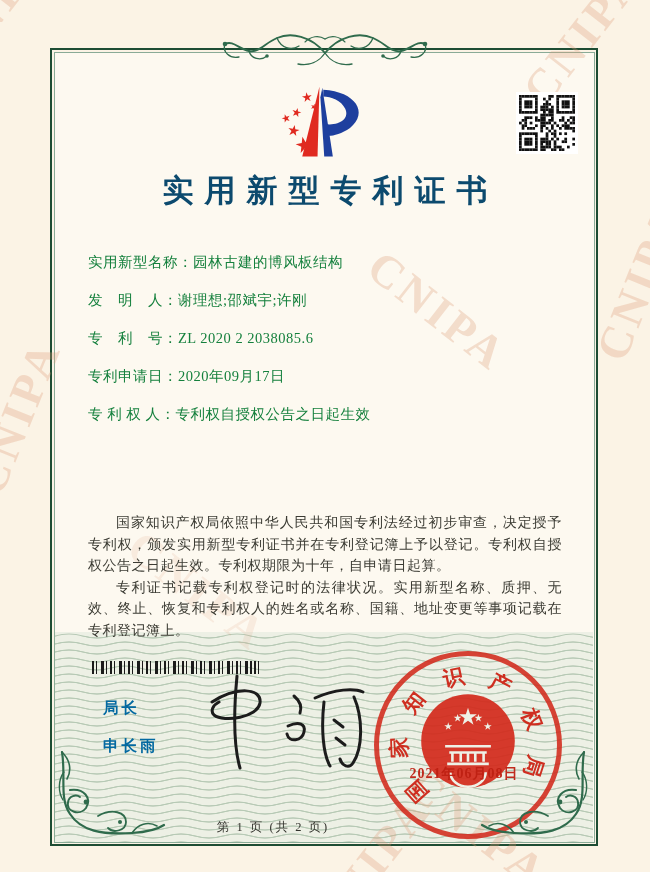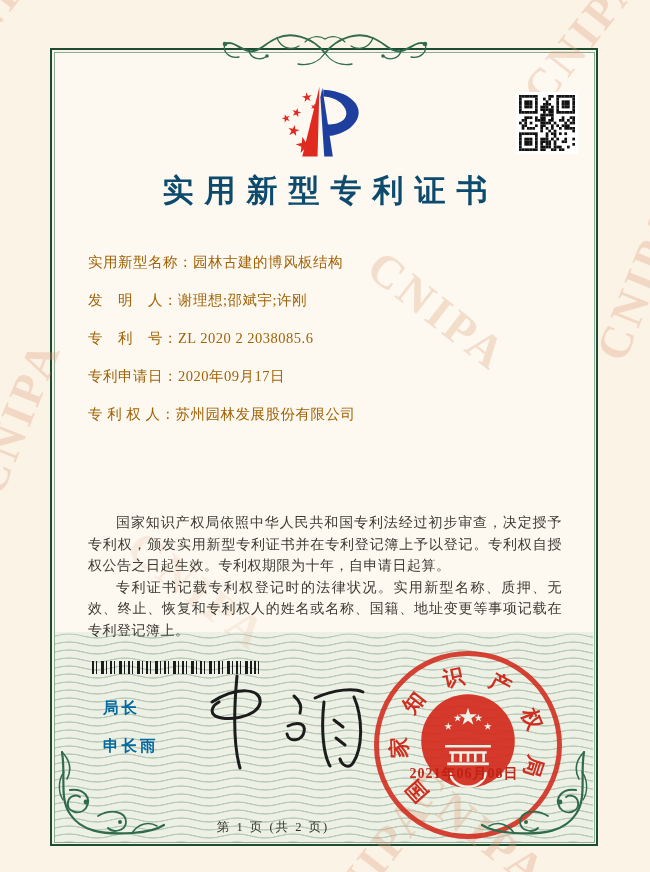--- a/index.html
+++ b/index.html
@@ -29,22 +29,22 @@
   
   .content{position:absolute;inset:0;z-index:3;}
   .cert-no{position:absolute;left:82px;top:90px;font-size:14px;color:#45453f;letter-spacing:1.5px;}
   .logo{position:absolute;left:280px;top:84px;width:98px;height:84px;}
   .qr{position:absolute;left:516px;top:92px;width:62px;height:62px;background:#fff;padding:3px;box-sizing:border-box;}
   .title{position:absolute;left:0;top:170px;width:650px;text-align:center;
     font-size:31px;font-weight:700;color:#0c4a6e;letter-spacing:11px;text-indent:11px;}
   .fields{position:absolute;left:88px;top:243px;width:480px;}
   .field-row{position:relative;height:38px;line-height:38px;font-size:14.5px;color:#383832;
     letter-spacing:0.5px;white-space:nowrap;}
-  .field-label{color:#a16207;}
-  .field-value{color:#a16207;}
+  .field-label{color:#15803d;}
+  .field-value{color:#15803d;}
   .grant-no-group{position:absolute;left:268px;top:0;}
   .legal{position:absolute;left:88px;top:512px;width:474px;
     font-size:14px;line-height:21.5px;color:#3b3b33;text-align:justify;}
   .legal p{margin:0;text-indent:2em;letter-spacing:0.5px;}
   .barcode{position:absolute;left:92px;top:661px;width:168px;height:13px;
     background:repeating-linear-gradient(90deg,
       #1b1b1b 0 2px,transparent 2px 4px,
       #1b1b1b 4px 5px,transparent 5px 9px,
       #1b1b1b 9px 12px,transparent 12px 14px,
       #1b1b1b 14px 15.5px,transparent 15.5px 18px);}
@@ -394,21 +394,21 @@
     <div class="field-row">
       <span class="field-label">发　明　人：</span><span class="field-value">谢理想;邵斌宇;许刚</span>
     </div>
     <div class="field-row">
       <span class="field-label">专　利　号：</span><span class="field-value">ZL 2020 2 2038085.6</span>
     </div>
     <div class="field-row">
       <span class="field-label">专利申请日：</span><span class="field-value">2020年09月17日</span>
     </div>
     <div class="field-row">
-      <span class="field-label">专 利 权 人：</span><span class="field-value">苏州园林发展股份有限公司</span>
+      <span class="field-label">专 利 权 人：</span><span class="field-value">专利权自授权公告之日起生效</span>
     </div>
   </div>
 
   <div class="legal">
     <p>国家知识产权局依照中华人民共和国专利法经过初步审查，决定授予专利权，颁发实用新型专利证书并在专利登记簿上予以登记。专利权自授权公告之日起生效。专利权期限为十年，自申请日起算。</p>
     <p>专利证书记载专利权登记时的法律状况。实用新型名称、质押、无效、终止、恢复和专利权人的姓名或名称、国籍、地址变更等事项记载在专利登记簿上。</p>
   </div>
 
   <div class="barcode"></div>
 

